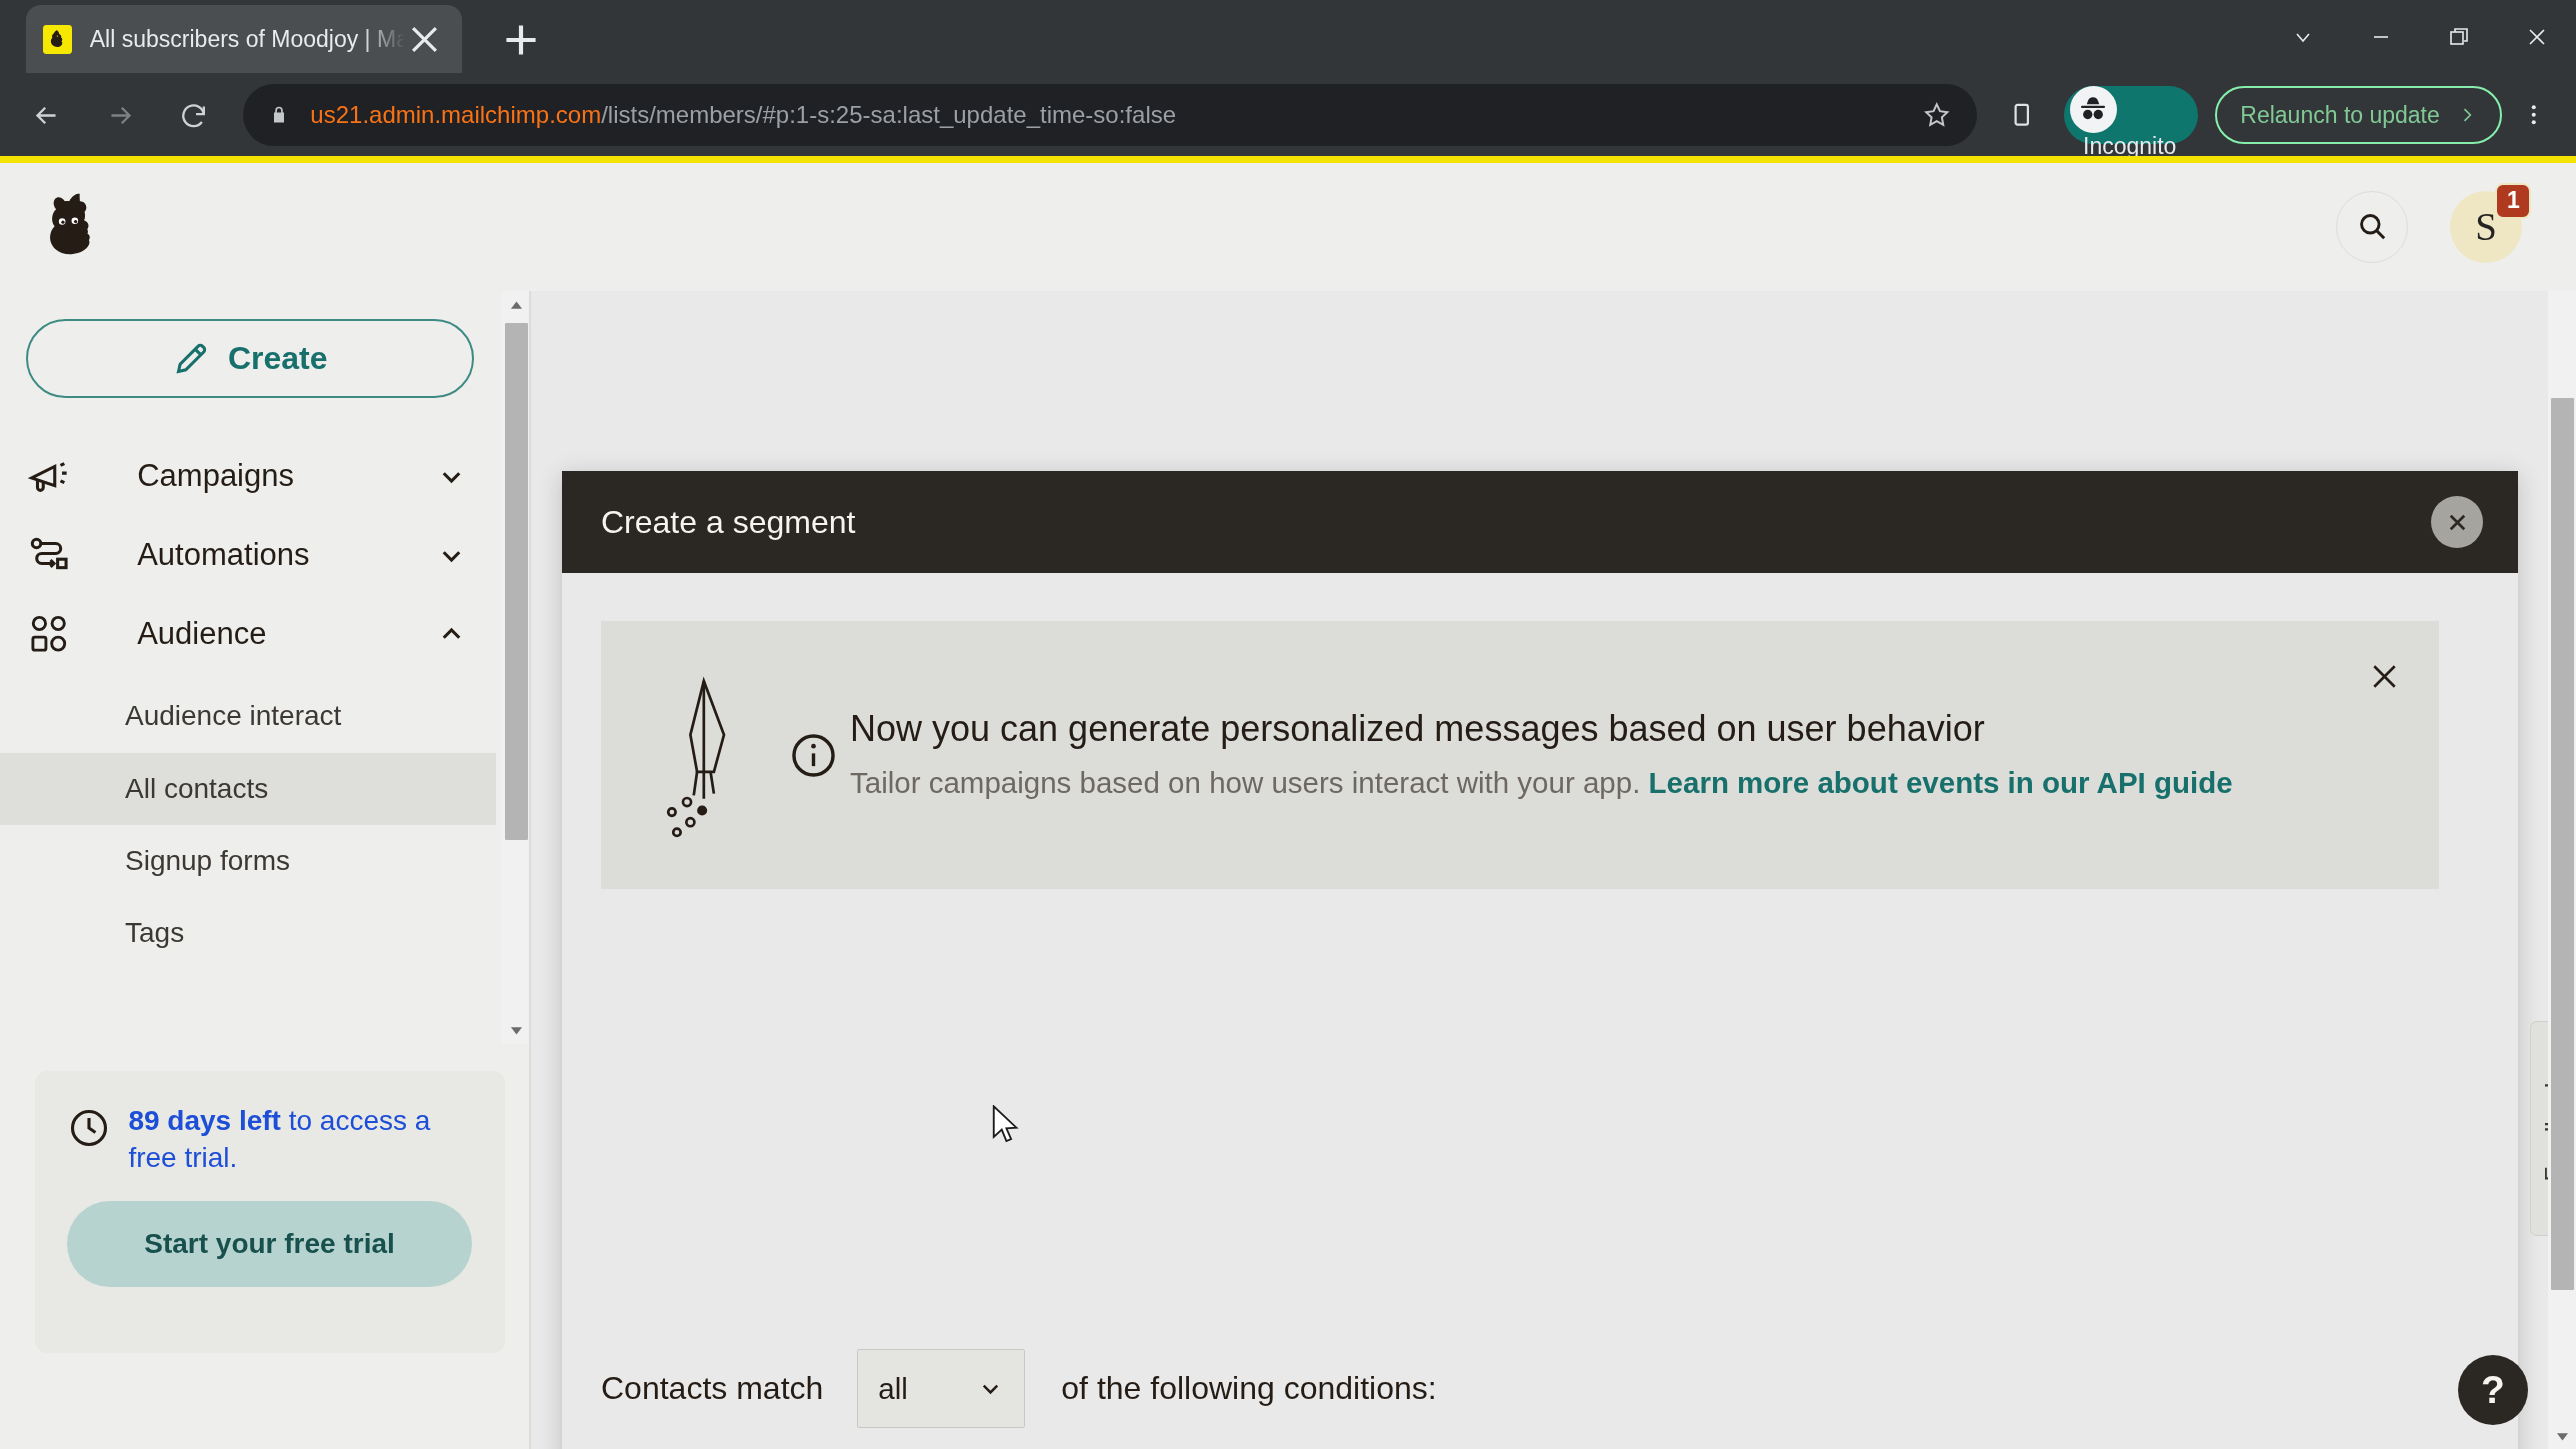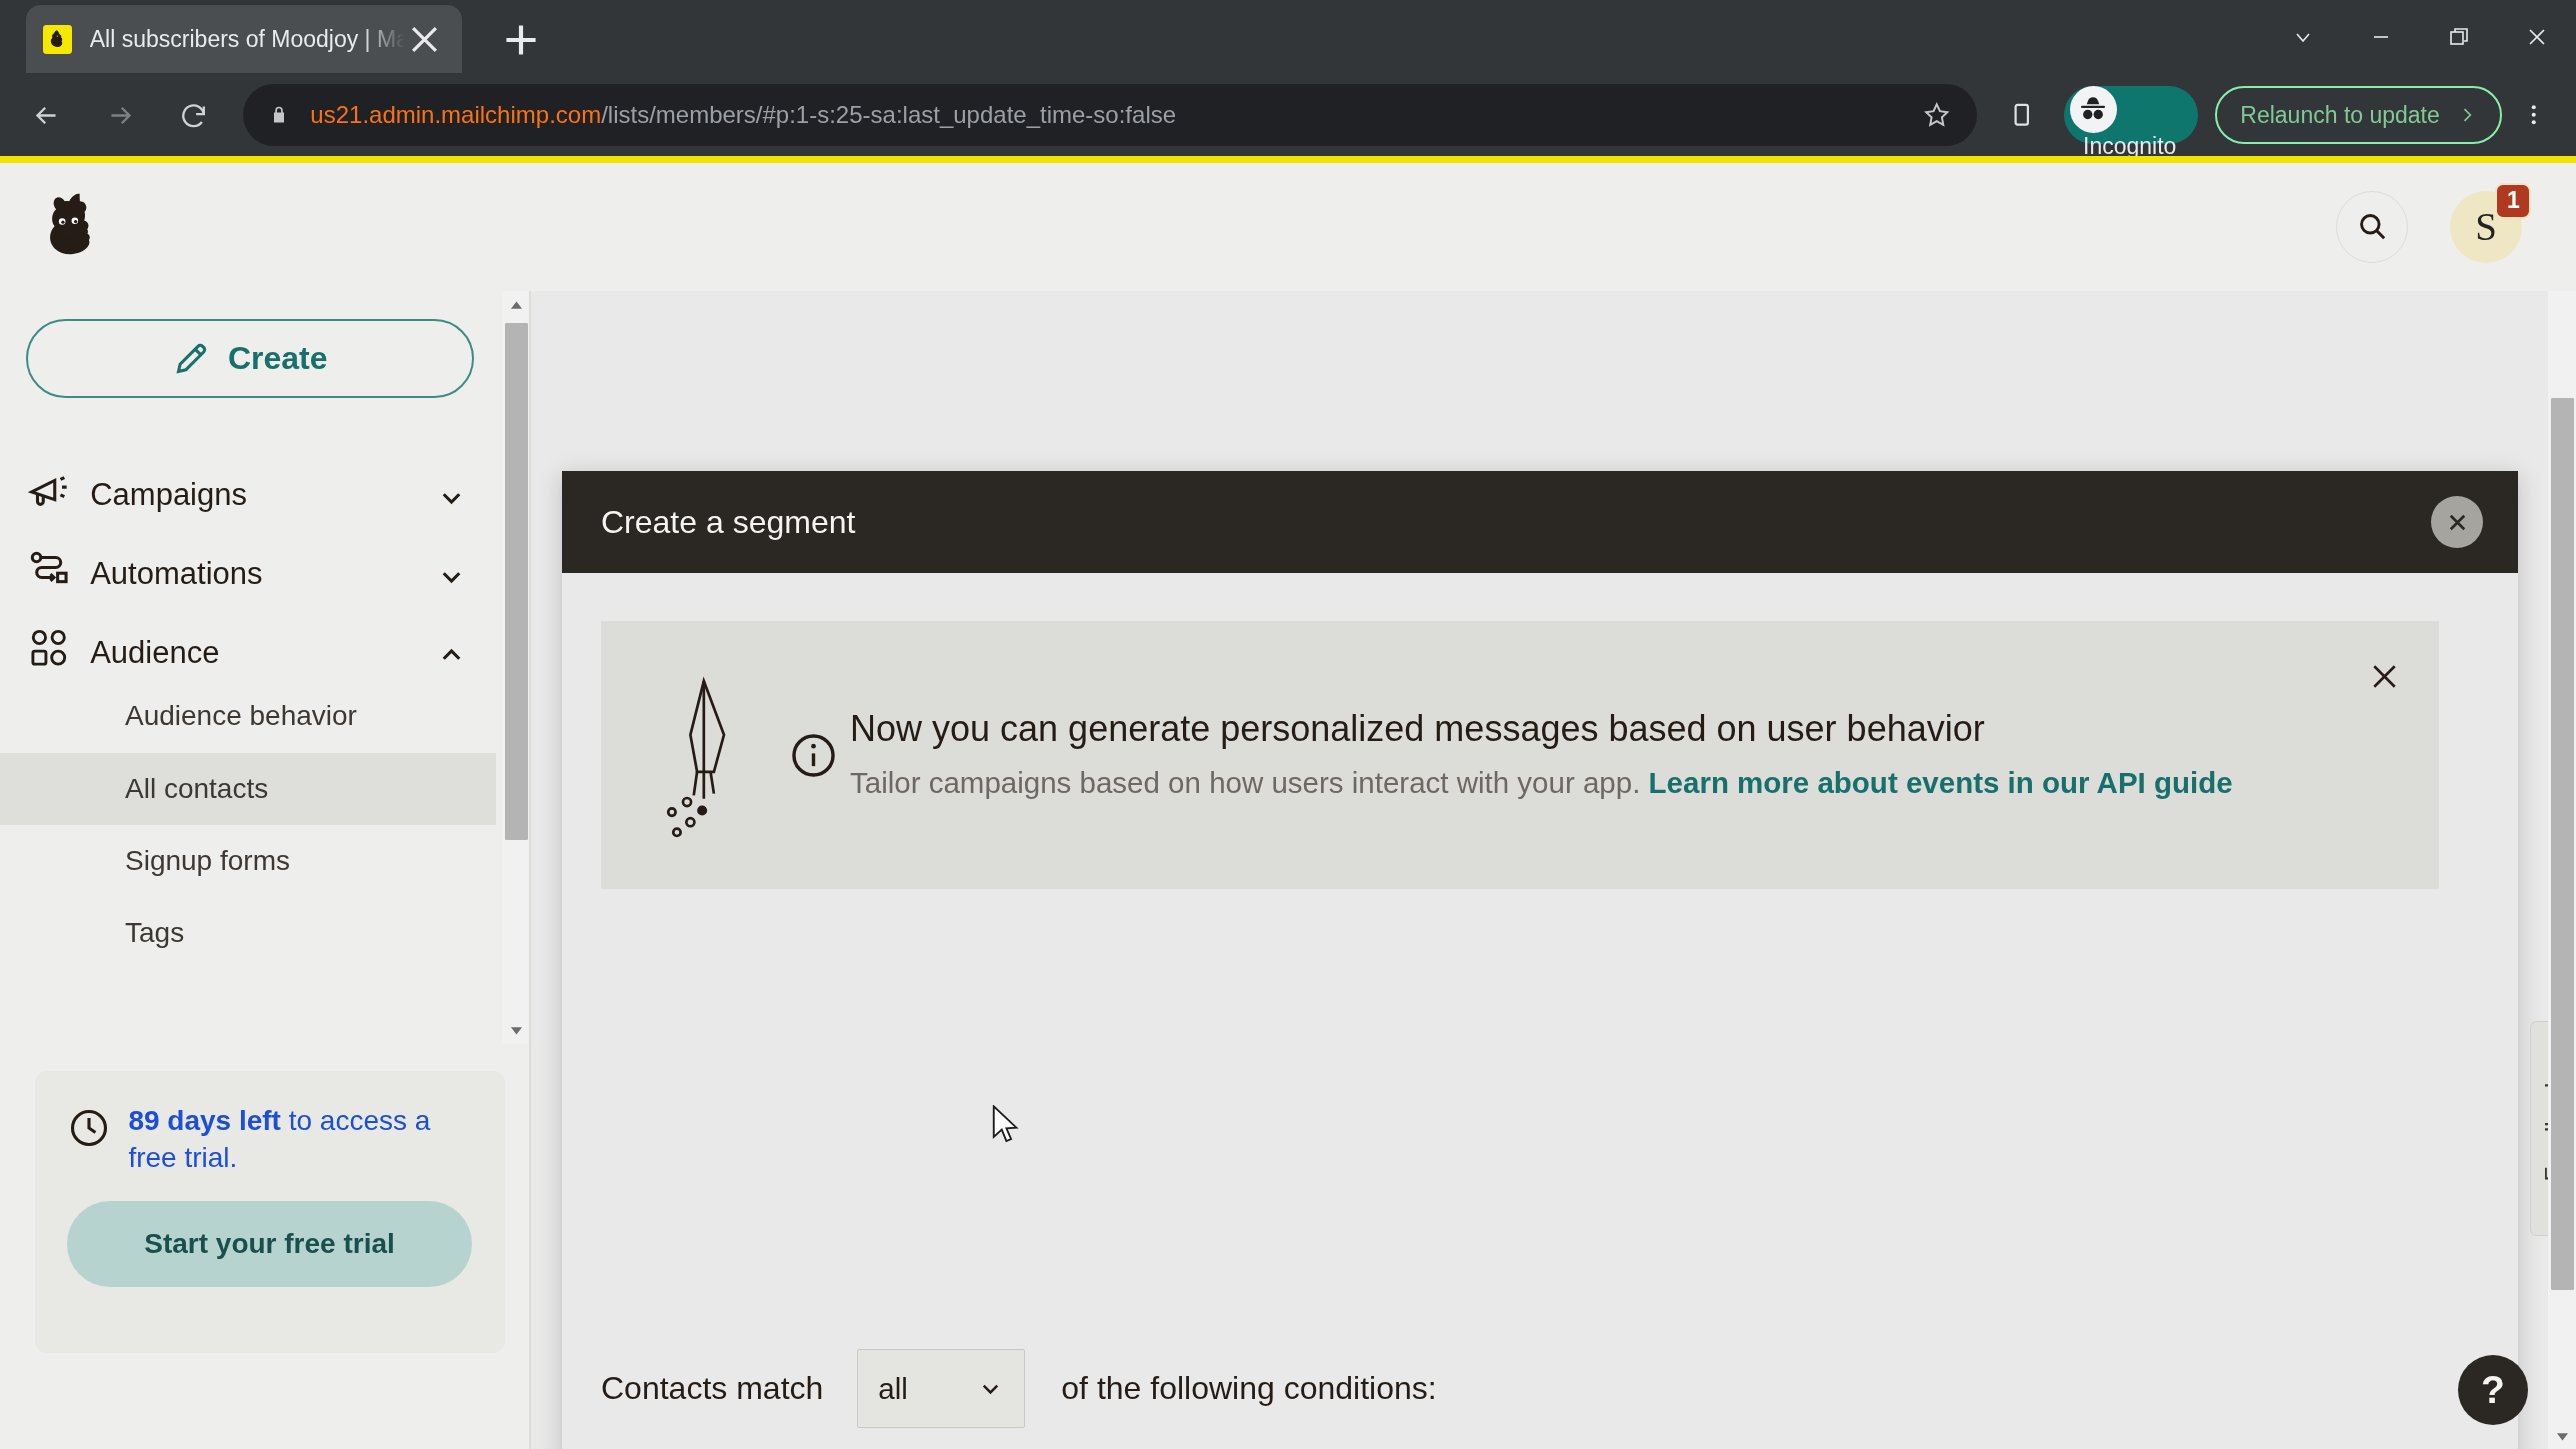--- a/index.html
+++ b/index.html
@@ -125,21 +125,21 @@
     position:absolute; left:25.5px; top:28px; width:448px; height:79px;
     border:2px solid #3d8b84; border-radius:40px;
     display:flex; align-items:center; justify-content:center; gap:17.4px;
     color:#17706b;
   }
   #create-btn svg { width:39px; height:39px; }
   #create-label { font-size:32px; font-weight:bold; }
 
   .nav-group {
     position:absolute; left:0; width:496px; height:74px;
-    display:flex; align-items:flex-end; padding:0 25.5px;
+    display:flex; align-items:center; padding:0 25.5px;gap:47px;
   }
   .nav-group .gicon { width:54px; flex:0 0 auto; display:flex; align-items:center; }
   .nav-group .gicon svg { width:46px; height:46px; }
   .nav-group .glabel { font-size:31px; color:#241c15; margin-left:10.7px; flex:1 1 auto; }
   .nav-group .gchevron { width:38px; flex:0 0 auto; display:flex; align-items:center; justify-content:center; }
   .nav-group .gchevron svg { width:31px; height:31px; }
 
   .sub-item {
     position:absolute; left:0; width:496px; height:72px;
     display:flex; align-items:center; padding-left:125px; font-size:28px; color:#3c3833;
@@ -446,21 +446,21 @@
         </span>
         <span class="glabel">Audience</span>
         <span class="gchevron">
           <svg viewBox="0 0 24 24" fill="none" stroke="#241c15" stroke-width="2.4">
               <path d="M6 14.5l6-6 6 6"></path>
             </svg>
         </span>
       </div>
 
       <div class="sub-item" style="top:389px">
-        <span>Audience behavior</span>
+        <span>Audience interact</span>
       </div>
       <div class="sub-item active" style="top:462px">
         <span>All contacts</span>
       </div>
       <div class="sub-item" style="top:534px">
         <span>Signup forms</span>
       </div>
       <div class="sub-item" style="top:606px">
         <span>Tags</span>
       </div>

